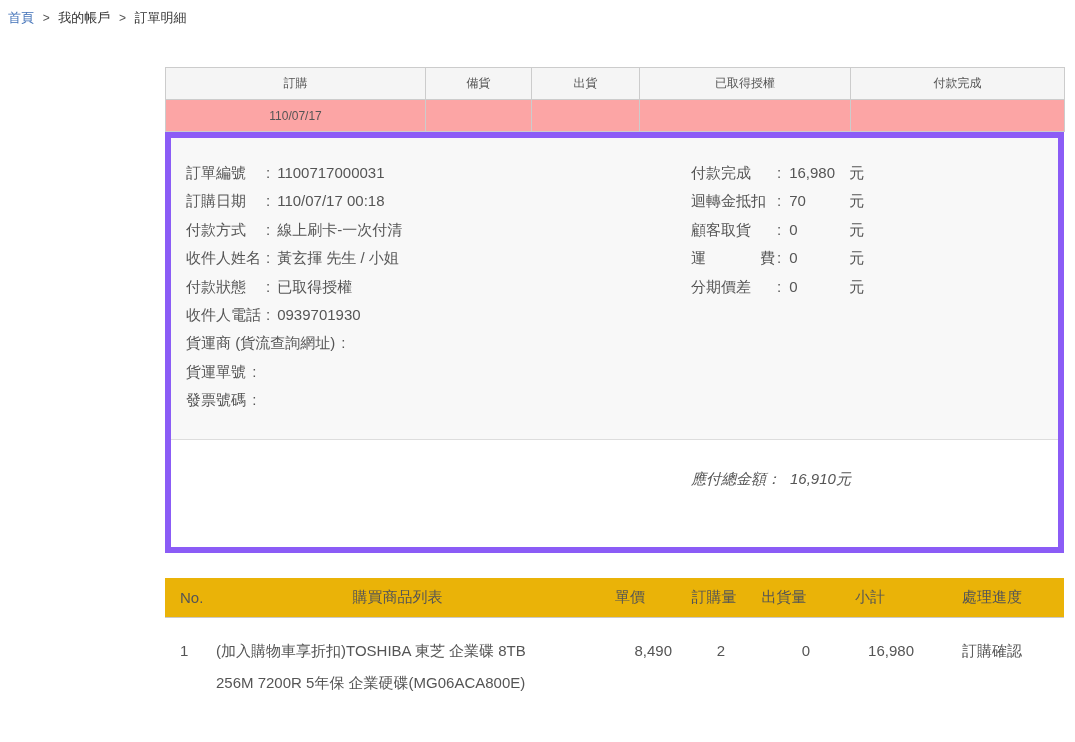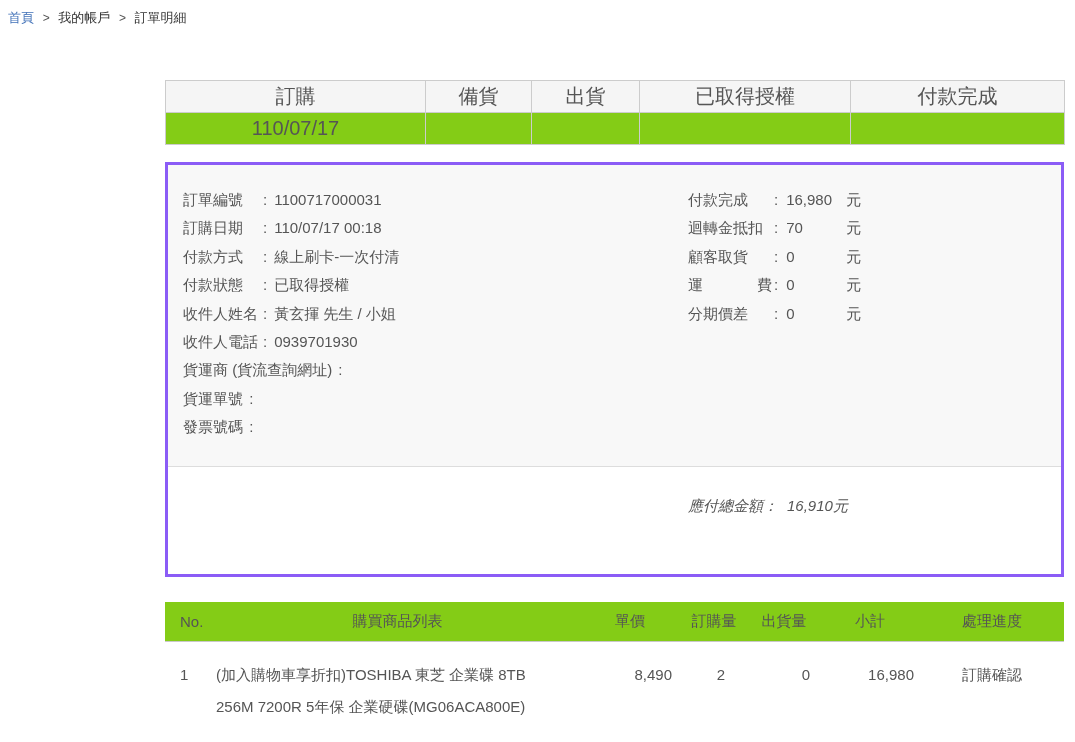--- a/index.html
+++ b/index.html
@@ -10,46 +10,46 @@
     font-family: "Liberation Sans", sans-serif;
   }
   
   .breadcrumb { padding: 9px 0 0 8px; font-size: 13px; color: #333333; }
   .breadcrumb a { color: #4272b8; text-decoration: none; cursor: pointer; text-align: center; }
   .breadcrumb .sep { margin: 0 5px; color: #555555; font-size: 12px; }
 
   .main { width: 899px; margin-left: 165px; }
 
   
-  table.status { border-collapse: collapse; table-layout: fixed; width: 899px; margin-top: 53px; font-size: 20px; color: #555555; }
+  table.status { border-collapse: collapse; table-layout: fixed; width: 899px; margin-top: 40px; font-size: 12px; color: #555555; }
   table.status th, table.status td { border: 1px solid #cccccc; text-align: center; height: 32px; font-weight: normal; padding: 0; }
   table.status th { background: #f5f5f5; }
-  table.status td { background: #84cc16; }
+  table.status td { background: #fca5a5; }
 
   
-  .panel { margin-top: 17px; border: 3px solid #8b5cf6; }
+  .panel { border: 6px solid #8b5cf6; }
   .panel-top { background: #f8f8f8; border-bottom: 1px solid #dddddd; padding: 21px 15px 24px 15px; }
   .cols { display: flex; }
   .col-left { width: 505px; }
   .col-right { flex: 1; }
   .info-row { font-size: 15px; line-height: 28.4px; color: #555555; white-space: nowrap; }
   .lbl { display: inline-block; min-width: 78px; }
   .colon { margin-left: 2px; }
   .val { margin-left: 7px; }
   .r-lbl { display: inline-block; width: 84px; }
   .r-lbl.spread { text-align: justify; text-align-last: justify; }
   .r-val { display: inline-block; min-width: 58px; margin-left: 8px; }
   .unit { margin-left: 2px; }
 
   .panel-bottom { background: #ffffff; height: 107px; padding: 30px 0 0 520px; font-size: 15px; color: #555555; font-style: italic; }
   .total-value { margin-left: 9px; }
 
   
   table.items { border-collapse: collapse; table-layout: fixed; width: 899px; margin-top: 25px; font-size: 15px; color: #555555; }
-  table.items th { background: #84cc16; border-bottom: 1px solid #c9c9c9; height: 40px; font-weight: normal; padding: 0; text-align: center; }
+  table.items th { background: #eab308; border-bottom: 1px solid #c9c9c9; height: 40px; font-weight: normal; padding: 0; text-align: center; }
   table.items th.h-no { text-align: left; padding-left: 15px; }
   table.items td { padding-top: 17px; vertical-align: top; line-height: 32px; background: #ffffff; }
   td.c-no { padding-left: 15px; text-align: left; }
   td.c-name { padding-right: 18px; text-align: left; }
   td.c-price { text-align: right; padding-right: 8px; }
   td.c-oqty { text-align: right; padding-right: 23px; }
   td.c-sqty { text-align: right; padding-right: 10px; }
   td.c-sub { text-align: right; padding-right: 6px; }
   td.c-prog { text-align: center; }
 </style>
@@ -99,24 +99,24 @@
           <div class="info-row">
             <span class="lbl">訂單編號</span><span class="colon">:</span><span class="val">1100717000031</span>
           </div>
           <div class="info-row">
             <span class="lbl">訂購日期</span><span class="colon">:</span><span class="val">110/07/17 00:18</span>
           </div>
           <div class="info-row">
             <span class="lbl">付款方式</span><span class="colon">:</span><span class="val">線上刷卡-一次付清</span>
           </div>
           <div class="info-row">
-            <span class="lbl">付款狀態</span><span class="colon">:</span><span class="val">已取得授權</span>
+            <span class="lbl">收件人姓名</span><span class="colon">:</span><span class="val">黃玄揮 先生 / 小姐</span>
           </div>
           <div class="info-row">
-            <span class="lbl">收件人姓名</span><span class="colon">:</span><span class="val">黃玄揮 先生 / 小姐</span>
+            <span class="lbl">付款狀態</span><span class="colon">:</span><span class="val">已取得授權</span>
           </div>
           <div class="info-row">
             <span class="lbl">收件人電話</span><span class="colon">:</span><span class="val">0939701930</span>
           </div>
           <div class="info-row">
             <span>貨運商 (貨流查詢網址)</span> <span class="colon">:</span><span class="val"></span>
           </div>
           <div class="info-row">
             <span>貨運單號</span> <span class="colon">:</span><span class="val"></span>
           </div>

